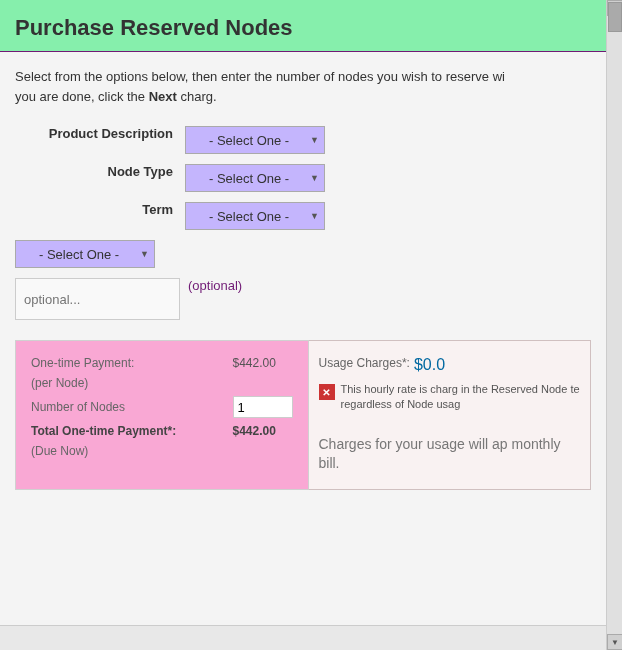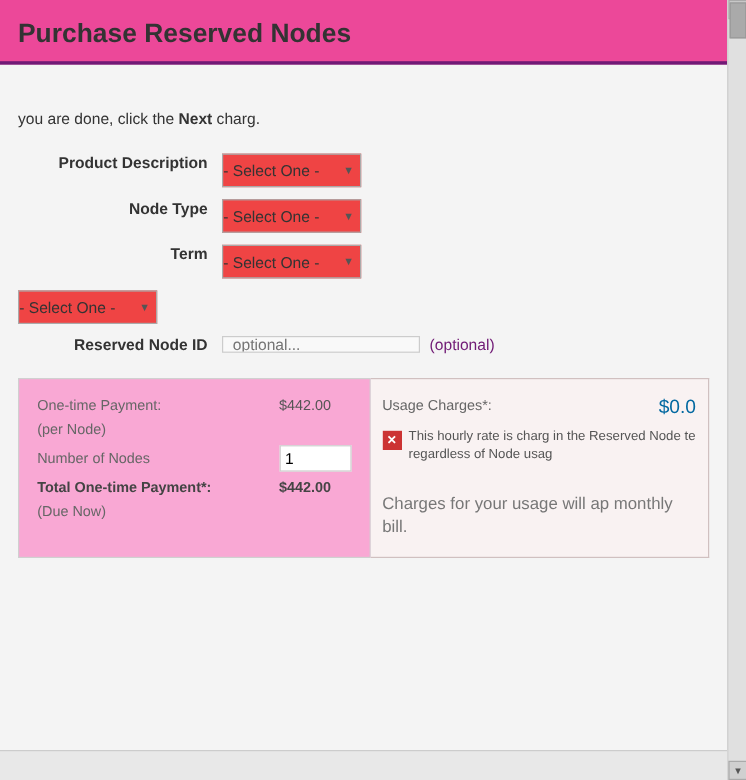--- a/index.html
+++ b/index.html
@@ -69,23 +69,23 @@
     }
 
     .main-content {
       margin-right: 16px;
       height: 650px;
       overflow: hidden;
       background: #f4f4f4;
     }
 
     .page-header {
-      background: #ec4899;
+      background: #86efac;
       padding: 15px 15px 10px 15px;
-      border-bottom: 3px solid #701a75;
+      border-bottom: 1px solid #701a75;
     }
 
     .page-title {
       font-size: 22px;
       font-weight: bold;
       color: #333;
     }
 
     .page-body {
       padding: 15px 15px;
@@ -133,47 +133,47 @@
       cursor: pointer;
       position: relative;
     }
 
     .select-wrapper {
       position: relative;
       display: inline-block;
     }
 
     .select-wrapper select {
-      width: 116px;
+      width: 140px;
       height: 28px;
       border: 1px solid #aaa;
-      background: #ef4444;
-      font-size: 13px;
-      padding: 2px 0;
+      background: #c4b5fd;
+      font-size: 13px;
+      padding: 2px 23px;
       appearance: none;
       -webkit-appearance: none;
       cursor: pointer;
       padding-right: 20px;
       color: #333;
     }
 
     .select-wrapper::after {
       content: '▼';
       font-size: 9px;
       color: #555;
       position: absolute;
       right: 6px;
       top: 50%;
       transform: translateY(-50%);
       pointer-events: none;
     }
 
     .text-input {
       width: 165px;
-      height: 14px;
+      height: 42px;
       border: 1px solid #ccc;
       background: #f9f9f9;
       font-size: 13px;
       padding: 2px 8px;
       color: #aaa;
     }
 
     .optional-label {
       margin-left: 8px;
       color: #701a75;
@@ -240,21 +240,20 @@
       background: white;
       font-size: 13px;
       padding: 2px 4px;
       text-align: left;
     }
 
     .usage-header {
       display: flex;
       align-items: flex-start;
       margin-bottom: 8px;
-      justify-content: space-between;
     }
 
     .usage-charges-label {
       color: #666;
       font-size: 12px;
     }
 
     .usage-charges-value {
       color: #0369a1;
       font-size: 16px;
@@ -316,21 +315,21 @@
 
   <div class="main-content">
 
     <div class="page-header">
       <h1 class="page-title">Purchase Reserved Nodes</h1>
     </div>
 
     <div class="page-body">
 
       <div class="instructions">
-        <br>
+        <span>Select from the options below, then enter the number of nodes you wish to reserve wi</span><br>
         <span>you are done, click the </span><strong>Next</strong><span> charg.</span>
       </div>
 
       <div class="form-section">
 
         <div class="form-row">
           <div class="form-label">Product Description</div>
           <div class="select-wrapper">
             <select class="form-control">
               <option>- Select One -</option>
@@ -358,21 +357,20 @@
 
         <div class="form-row">
           <div class="select-wrapper">
             <select class="form-control">
               <option>- Select One -</option>
             </select>
           </div>
         </div>
 
         <div class="form-row">
-          <div class="form-label">Reserved Node ID</div>
           <input type="text" class="text-input" placeholder="optional..." style="">
           <span class="optional-label">(optional)</span>
         </div>
       </div>
 
       <div class="bottom-panels">
 
         <div class="panel-left">
           <div class="payment-row">
             <span class="label">One-time Payment:</span>

